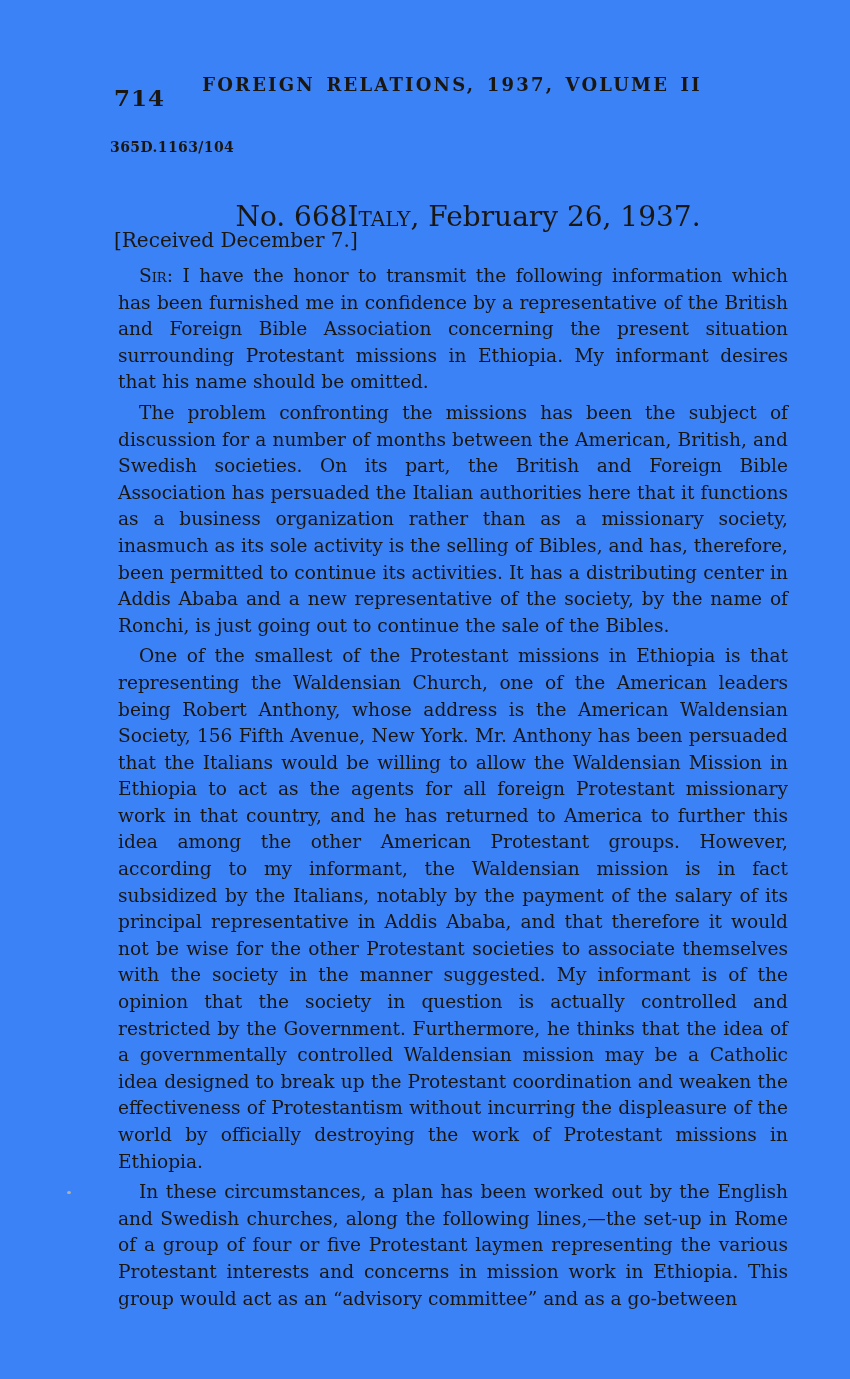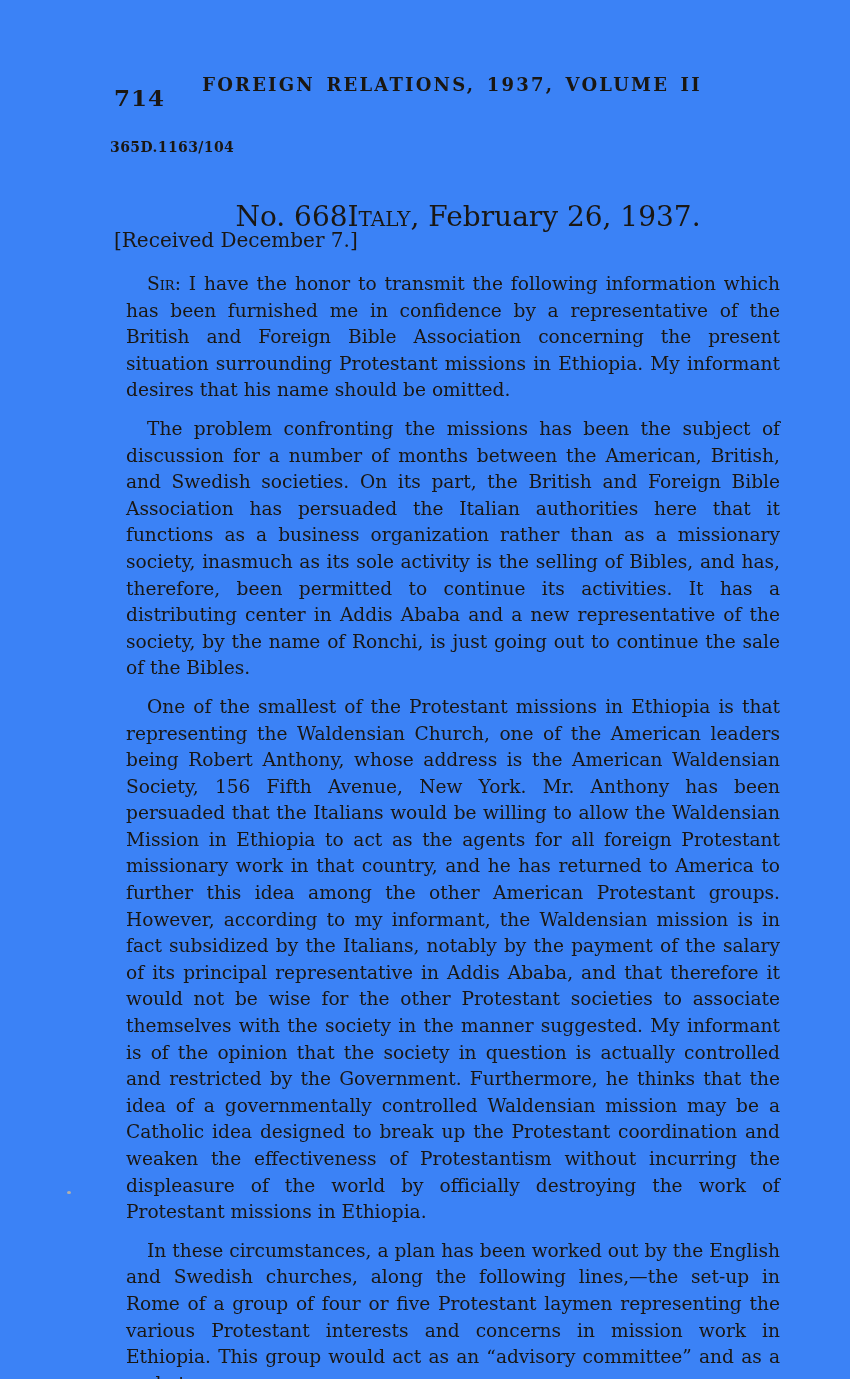--- a/index.html
+++ b/index.html
@@ -77,21 +77,21 @@
   .doc-body {
     position: absolute;
     left: 114px;
     top: 259px;
     width: 678px;
     font-size: 18.6px;
     line-height: 26.6px;
     text-align: justify;
   }
   .doc-body p {
-    margin: 12px;
+    margin: 4px;
     padding: 0;
     text-indent: 21px;
   }
   .speck {
     position: absolute;
     left: 67px;
     top: 1191px;
     width: 4px;
     height: 3px;
     border-radius: 50%;

